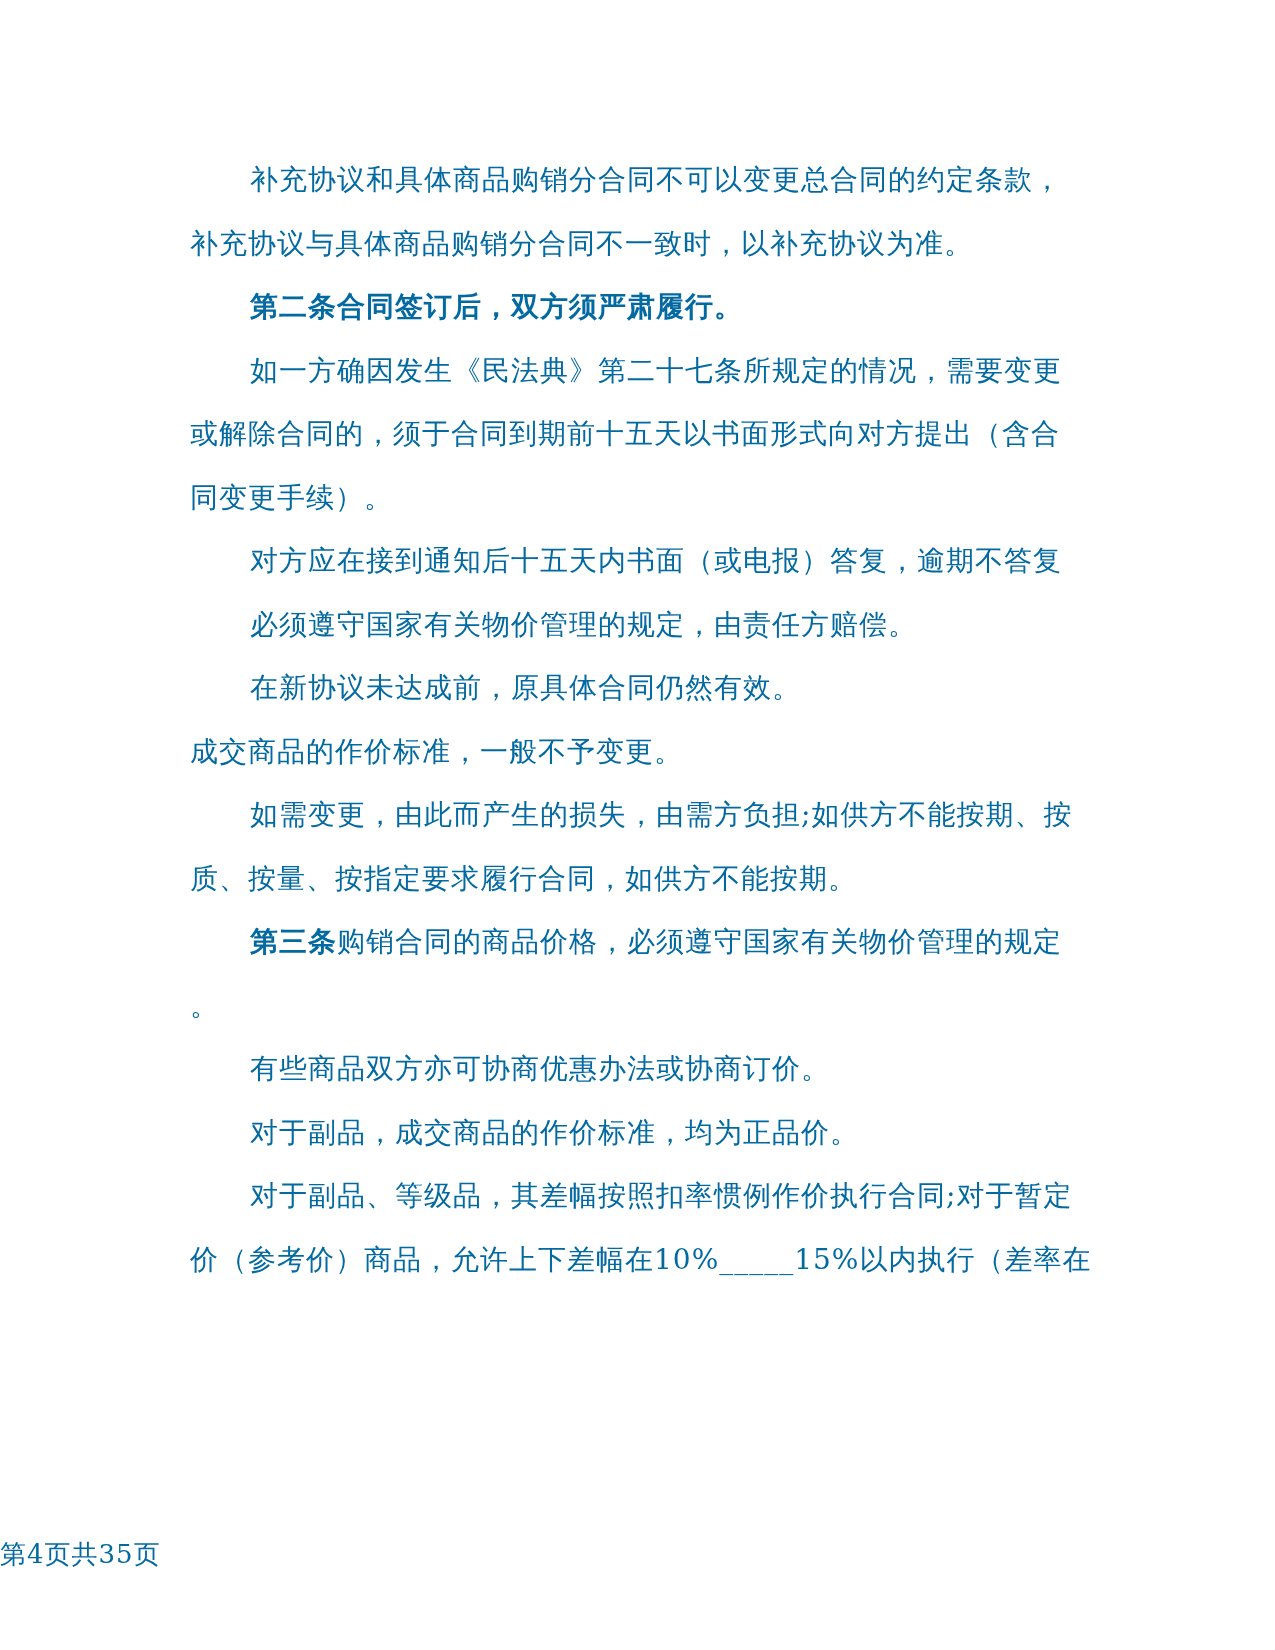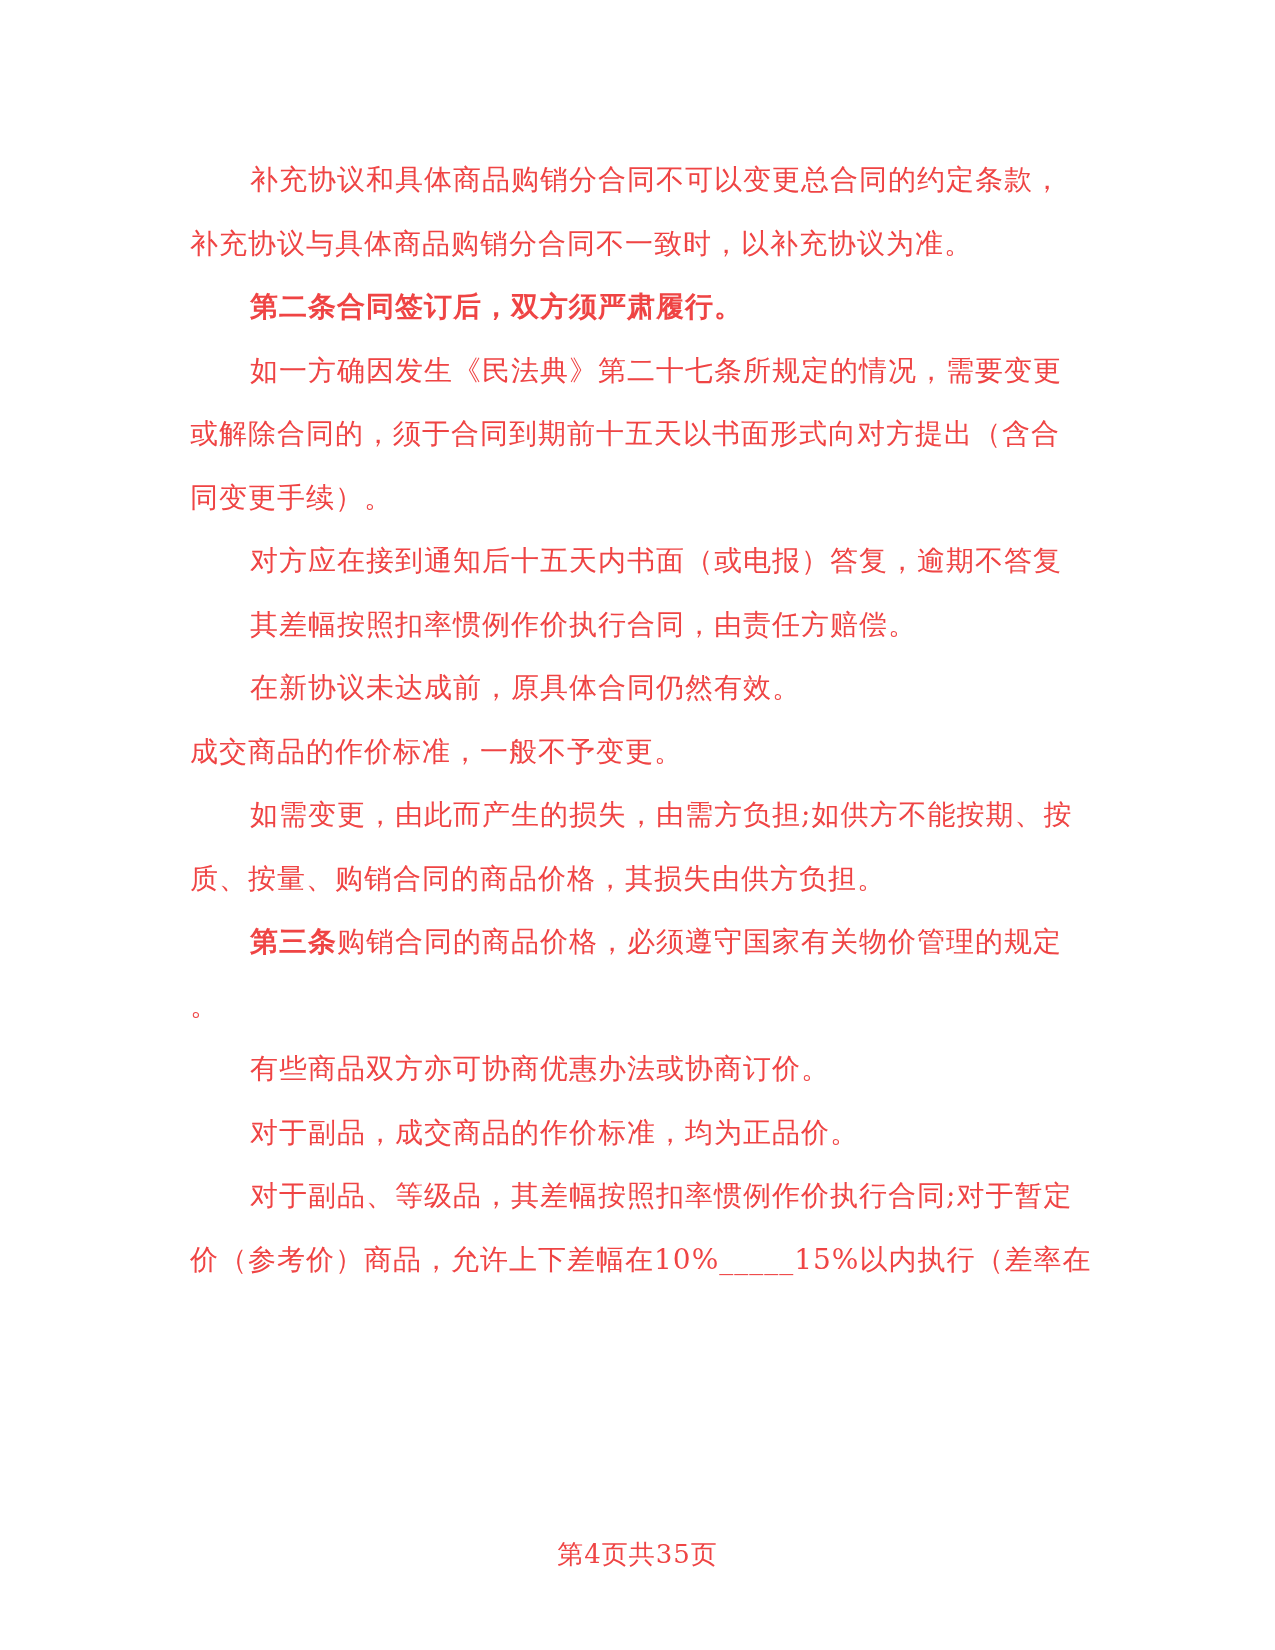--- a/index.html
+++ b/index.html
@@ -8,21 +8,21 @@
     background: #ffffff;
   }
   .page {
     position: relative;
     width: 1275px;
     height: 1650px;
     margin: 0 auto;
     background: #ffffff;
     overflow: hidden;
     font-family: "DejaVu Serif", "Liberation Serif", serif;
-    color: #ef4444;
+    color: #0369a1;
   }
   .doc-body {
     position: absolute;
     top: 148px;
     left: 190px;
     width: 880px;
   }
   .line {
     height: 63.5px;
     line-height: 63.5px;
@@ -35,43 +35,43 @@
   }
   .bold {
     font-weight: 700;
     margin-top: 19px;
   }
   .page-footer {
     position: absolute;
     top: 1534px;
     left: 0;
     width: 100%;
-    text-align: center;
+    text-align: left;
     font-size: 26px;
     line-height: 40px;
     letter-spacing: 1px;
   }
 </style>
 </head>
 <body>
 
 <div class="page">
   <main class="doc-body">
     <div class="line indent"><span>补充协议和具体商品购销分合同不可以变更总合同的约定条款，</span></div>
     <div class="line"><span>补充协议与具体商品购销分合同不一致时，以补充协议为准。</span></div>
     <div class="line indent"><span class="bold">第二条合同签订后，双方须严肃履行。</span></div>
     <div class="line indent"><span>如一方确因发生《民法典》第二十七条所规定的情况，需要变更</span></div>
     <div class="line"><span>或解除合同的，须于合同到期前十五天以书面形式向对方提出（含合</span></div>
     <div class="line"><span>同变更手续）。</span></div>
     <div class="line indent"><span>对方应在接到通知后十五天内书面（或电报）答复，逾期不答复</span></div>
-    <div class="line indent"><span>其差幅按照扣率惯例作价执行合同，由责任方赔偿。</span></div>
+    <div class="line indent"><span>必须遵守国家有关物价管理的规定，由责任方赔偿。</span></div>
     <div class="line indent"><span>在新协议未达成前，原具体合同仍然有效。</span></div>
     <div class="line"><span>成交商品的作价标准，一般不予变更。</span></div>
     <div class="line indent"><span>如需变更，由此而产生的损失，由需方负担;如供方不能按期、按</span></div>
-    <div class="line"><span>质、按量、购销合同的商品价格，其损失由供方负担。</span></div>
+    <div class="line"><span>质、按量、按指定要求履行合同，如供方不能按期。</span></div>
     <div class="line indent"><span class="bold">第三条</span><span>购销合同的商品价格，必须遵守国家有关物价管理的规定</span></div>
     <div class="line"><span>。</span></div>
     <div class="line indent"><span>有些商品双方亦可协商优惠办法或协商订价。</span></div>
     <div class="line indent"><span>对于副品，成交商品的作价标准，均为正品价。</span></div>
     <div class="line indent"><span>对于副品、等级品，其差幅按照扣率惯例作价执行合同;对于暂定</span></div>
     <div class="line"><span>价（参考价）商品，允许上下差幅在10%_____15%以内执行（差率在</span></div>
   </main>
   <footer class="page-footer">
     <span>第4页共35页</span>
   </footer>

